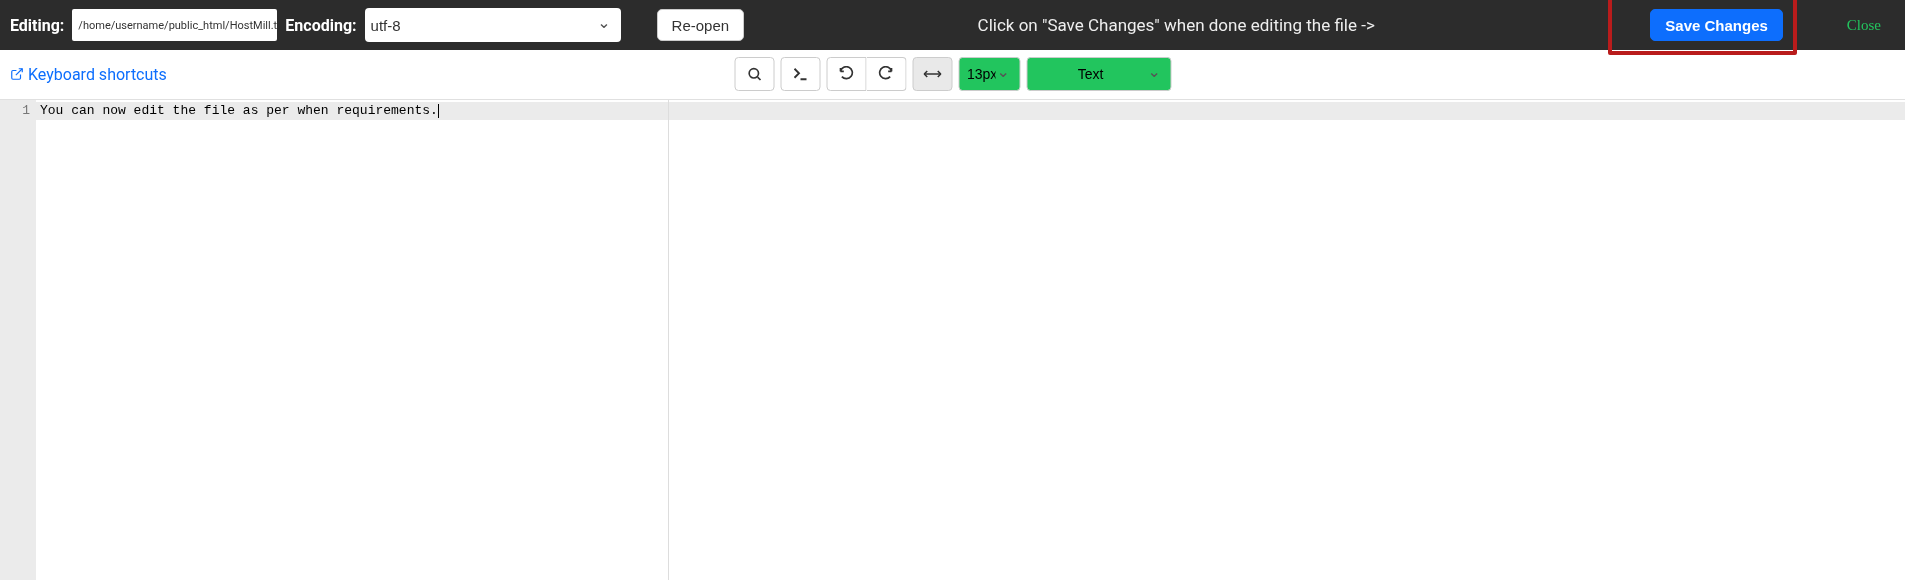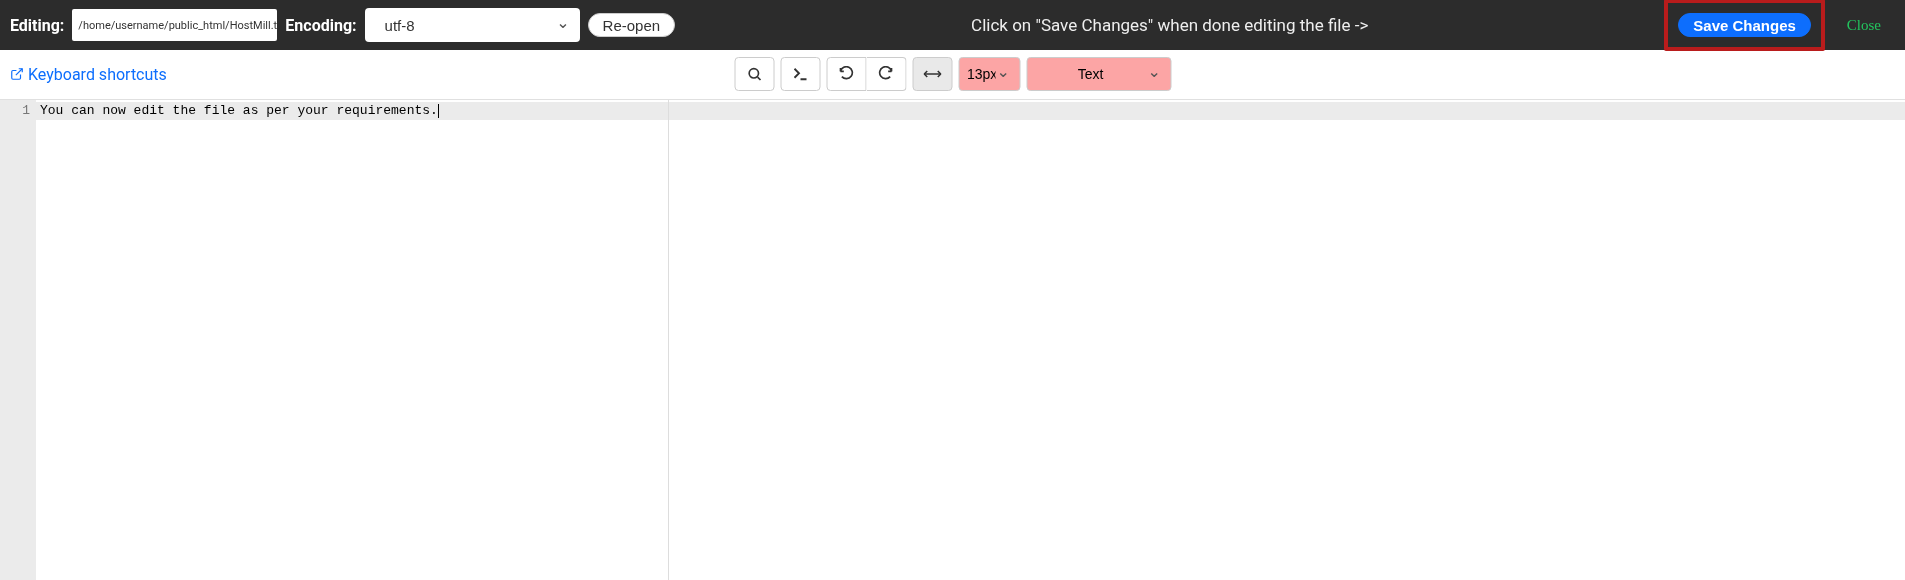--- a/index.html
+++ b/index.html
@@ -36,51 +36,52 @@
       width: 205px;
       overflow: hidden;
       white-space: nowrap;
     }
     .encoding-select {
       background: #fff;
       color: #333;
       height: 34px;
       border: none;
       border-radius: 4px;
-      padding: 0 28px 0 20px;
+      padding: 0 28px 0 6px;
       font-size: 15px;
-      width: 215px;
+      width: 256px;
       appearance: none;
       position: relative;
     }
     .select-wrap {
       position: relative;
       display: inline-block;
     }
     .select-wrap::after {
       content: "⌄";
       position: absolute;
       right: 10px;
       top: 5px;
       color: #555;
       pointer-events: none;
       font-size: 16px;
     }
     .btn {
       background: #fff;
       color: #333;
       border: 1px solid #ccc;
-      border-radius: 12px;
-      height: 24px;
+      border-radius: 5px;
+      height: 32px;
       padding: 0 14px;
       font-size: 15px;
       cursor: pointer;
       display: inline-flex;
       align-items: center;
       justify-content: center;
+      margin-left: 28px;
     }
     .hint-text {
       flex: 1;
       text-align: center;
       font-size: 17px;
       color: #eee;
     }
     .save-highlight {
       border: 4px solid #b91c1c;
       padding: 10px;
@@ -134,21 +135,21 @@
     .tool-group .tool-btn:first-child {
       border-top-right-radius: 0;
       border-bottom-right-radius: 0;
     }
     .tool-group .tool-btn:last-child {
       border-top-left-radius: 0;
       border-bottom-left-radius: 0;
       border-left: none;
     }
     .font-select, .syntax-select {
-      background: #fca5a5;
+      background: #22c55e;
       border: 1px solid #ccc;
       border-radius: 4px;
       height: 34px;
       padding: 0 24px 0 8px;
       font-size: 14px;
       appearance: none;
     }
     .font-select { width: 62px; }
     .syntax-select { width: 145px; text-align: center; text-align-last: center; }
     .toolbar-center {
@@ -291,16 +292,16 @@
     </div>
   </div>
 </div>
 
 <div class="editor-area">
   <div class="gutter">
     <div>1</div>
   </div>
   <div class="code-content">
     <div class="linebg"></div>
-    <span class="code-line">You can now edit the file as per your requirements.</span><span class="cursor"></span>
+    <span class="code-line">You can now edit the file as per when requirements.</span><span class="cursor"></span>
     <div class="vline"></div>
   </div>
 </div>
 
 </body></html>

